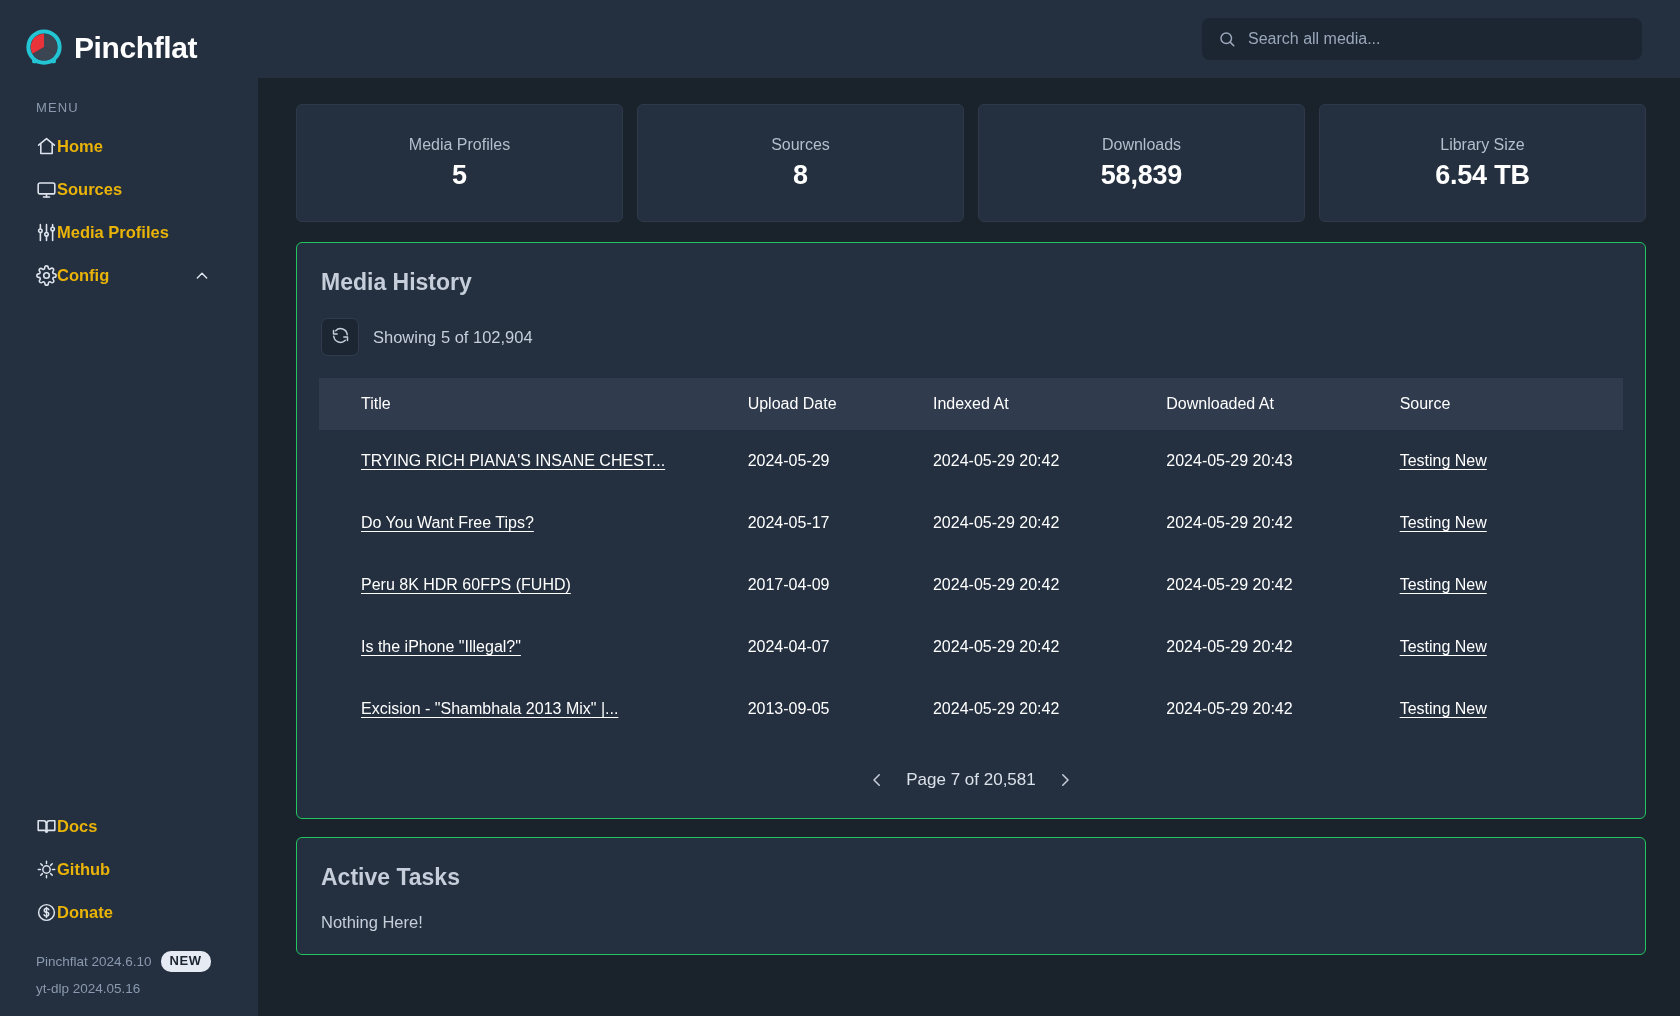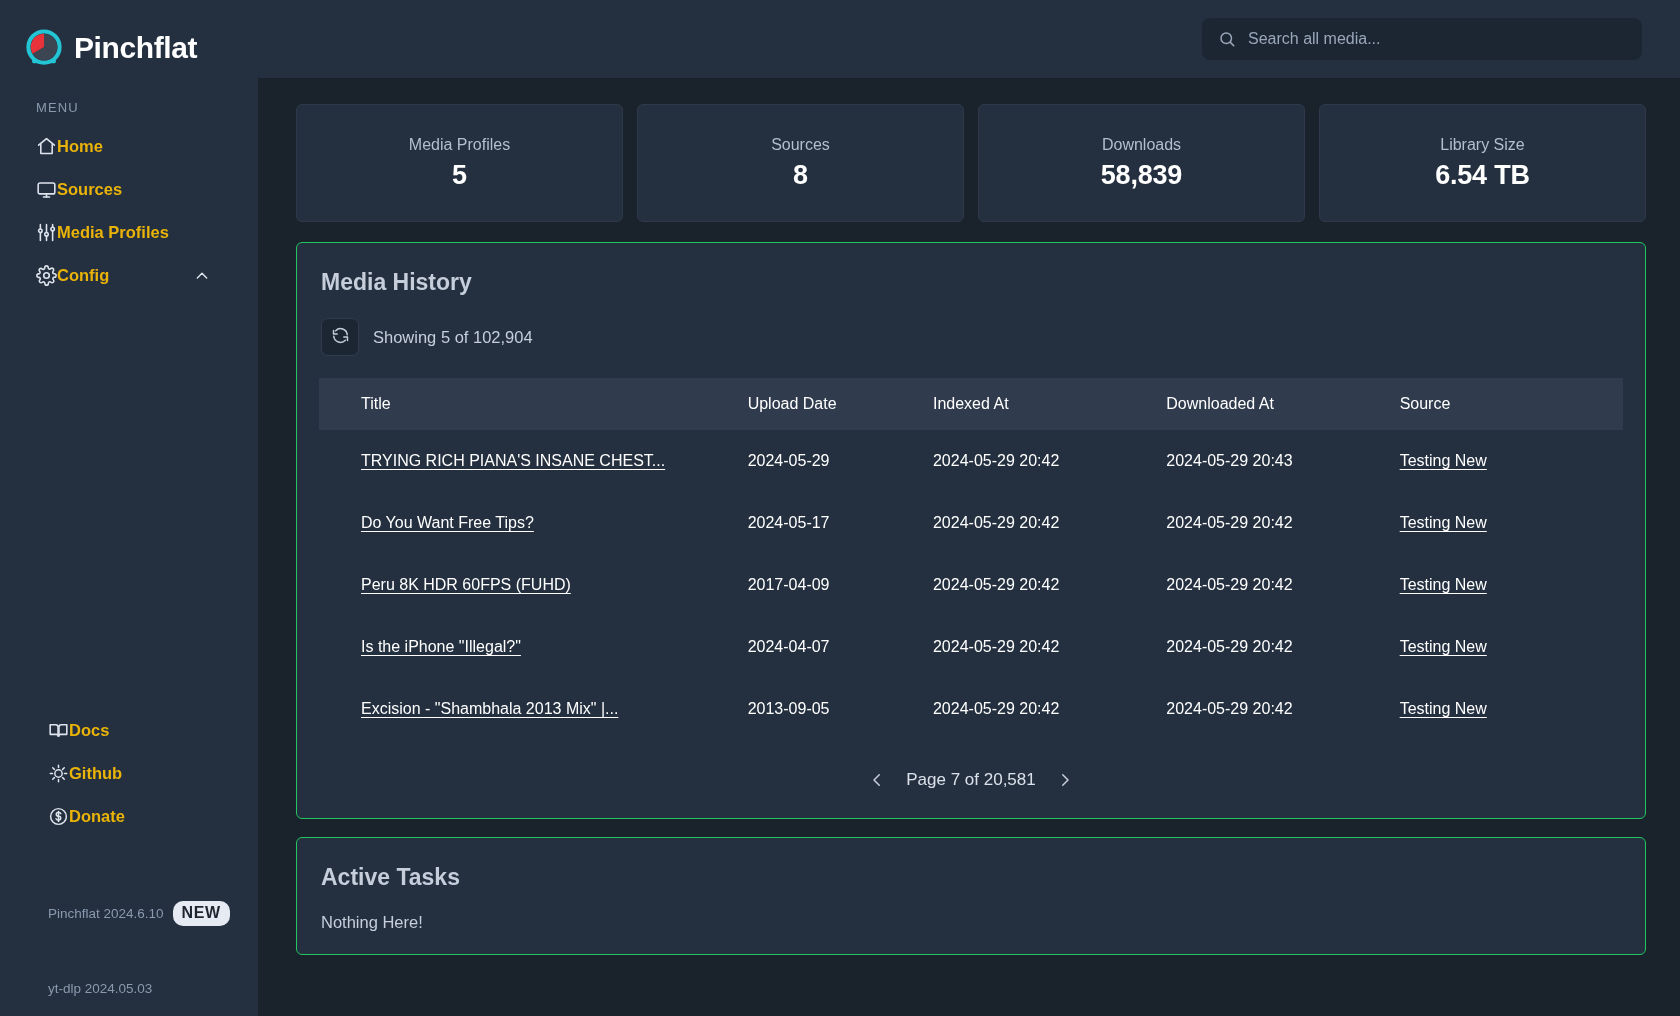--- a/index.html
+++ b/index.html
@@ -54,39 +54,38 @@
     font-size: 16.5px;
     font-weight: 600;
     cursor: pointer;
     position: relative;
   }
   .nav-icon { width: 21px; height: 21px; flex: 0 0 21px; display: block; color: #dee4ee; }
   .nav-chevron { position: absolute; right: 48px; width: 16px; height: 16px; color: #dee4ee; }
 
   .sidebar-bottom {
     position: absolute;
-    left: 12px;
+    left: 0;
     bottom: 0;
     width: 100%;
     padding-bottom: 14px;
   }
   .version-block { padding: 14px 0 0 36px; }
   .version-line {
     display: flex;
     align-items: center;
     gap: 9px;
     color: #8a99af;
     font-size: 13.5px;
     line-height: 2.0;
-    margin-top: 48px;
   }
   .new-badge {
     background: #e6eaf2;
     color: #1c2530;
-    font-size: 16px;
+    font-size: 13px;
     font-weight: 700;
     letter-spacing: 0.6px;
     border-radius: 10px;
     padding: 2px 9px;
     line-height: 1.3;
   }
 
   
   .main {
     flex: 1 1 auto;
@@ -360,21 +359,21 @@
         </div>
 
       </nav>
 
       <div class="version-block">
         <div class="version-line">
           <span>Pinchflat 2024.6.10</span>
           <span class="new-badge">NEW</span>
         </div>
         <div class="version-line">
-          <span>yt-dlp 2024.05.03</span>
+          <span>yt-dlp 2024.05.16</span>
         </div>
       </div>
     </div>
 
   </aside>
 
   <section class="main">
 
     <header class="topbar">
       <div class="search-wrap">

